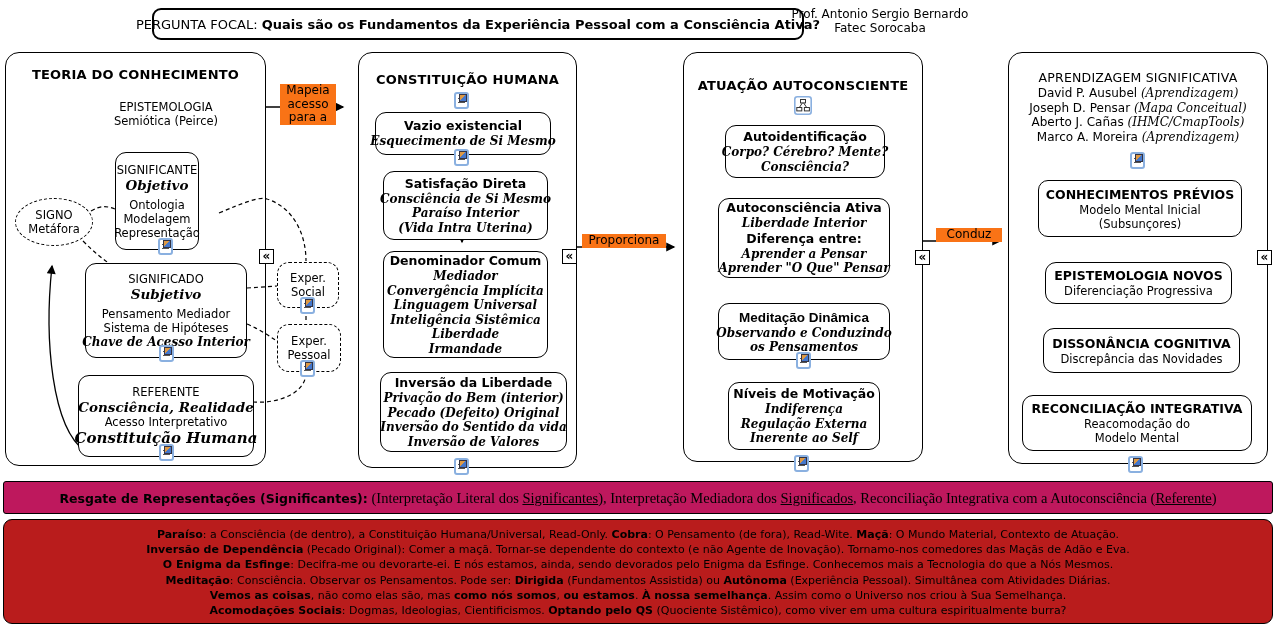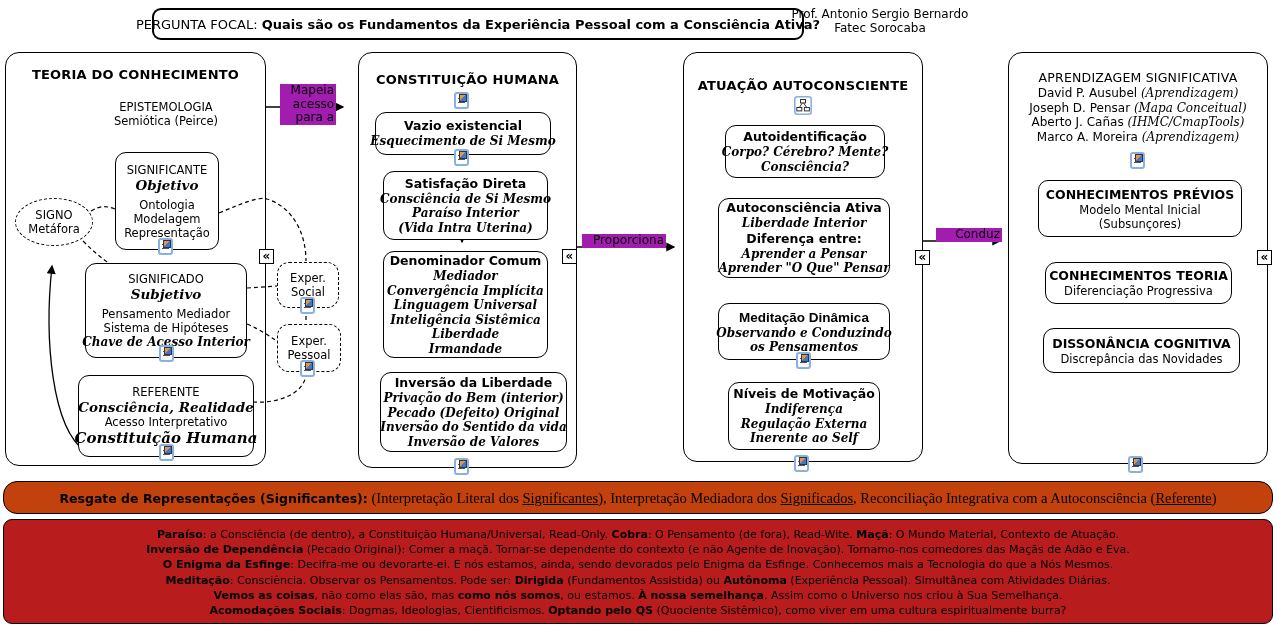--- a/index.html
+++ b/index.html
@@ -17,41 +17,41 @@
   .coltitle{position:absolute;z-index:2;text-align:center;font:bold 13px/15px "DejaVu Sans",sans-serif;letter-spacing:.2px;}
   .coltitle.nb{font-weight:normal;font-size:12.5px;}
   .txtblock{position:absolute;z-index:2;text-align:center;}
   .p12{font:11.5px/14px "DejaVu Sans",sans-serif;white-space:nowrap;}
   .b13{font:bold 12.5px/16px "DejaVu Sans",sans-serif;white-space:nowrap;}
   .b13a{font:bold 13.5px/17px "Liberation Sans",sans-serif;white-space:nowrap;}
   .s12{font:italic bold 12px/14.5px "DejaVu Serif",serif;white-space:nowrap;}
   .s13{font:italic bold 13.5px/16px "DejaVu Serif",serif;white-space:nowrap;}
   .s15{font:italic bold 15px/18px "DejaVu Serif",serif;white-space:nowrap;}
   .mt6{margin-top:5px;}
-  .linklabel{position:absolute;z-index:3;background:#a21caf;text-align:right;
+  .linklabel{position:absolute;z-index:3;background:#f97316;text-align:center;
              font:12px/13.5px "DejaVu Sans",sans-serif;padding:0 2px;}
   .chev{position:absolute;z-index:6;width:15px;height:15px;background:#fff;border:1.6px solid #000;
         box-sizing:border-box;display:flex;align-items:center;justify-content:center;
         font:bold 12px/12px "DejaVu Sans",sans-serif;padding-bottom:2px;}
   .ricon{position:absolute;z-index:5;width:15px;height:17px;background:#fff;border:2px solid #8ab0e0;
          border-radius:3px;box-sizing:border-box;}
   .ricon::before{content:"";position:absolute;left:2px;right:2px;top:4px;bottom:3px;
          background:repeating-linear-gradient(to bottom,#555 0 1.5px,transparent 1.5px 4px);}
   .ricon::after{content:"";position:absolute;right:0px;top:0px;width:6px;height:6px;border:1px solid #334;
          background:linear-gradient(135deg,#d94 0 45%,#47c 45%);}
   .cmicon{position:absolute;z-index:5;}
   
   .focal{position:absolute;left:152px;top:8px;width:648px;height:28px;border:2.2px solid #000;border-radius:9px;
          background:#fff;z-index:2;display:flex;align-items:center;justify-content:center;
          font:13px "DejaVu Sans",sans-serif;white-space:nowrap;}
   .prof{position:absolute;left:780px;top:7px;width:200px;z-index:2;text-align:center;
         font:12px/14px "DejaVu Sans",sans-serif;}
   
-  .fbar{position:absolute;left:3px;top:481px;width:1270px;height:33px;border:1.6px solid #000;border-radius:14px;
-        background:#c2410c;z-index:2;display:flex;align-items:center;justify-content:center;white-space:nowrap;box-sizing:border-box;}
+  .fbar{position:absolute;left:3px;top:481px;width:1270px;height:33px;border:1.6px solid #000;border-radius:3px;
+        background:#be185d;z-index:2;display:flex;align-items:center;justify-content:center;white-space:nowrap;box-sizing:border-box;}
   .fbar .fbold{font:bold 12.5px "DejaVu Sans",sans-serif;}
   .fbar .fser{font:14.5px "Liberation Serif",serif;}
   .fnotes{position:absolute;left:3px;top:519px;width:1270px;height:105px;border:1.6px solid #000;border-radius:9px;
         background:#b91c1c;z-index:2;text-align:center;box-sizing:border-box;padding-top:7px;
         font:11px/15.2px "DejaVu Sans",sans-serif;}
   .fnotes .nline{white-space:nowrap;}
 </style>
 <style>.iser{font:italic 12px "DejaVu Serif",serif;}</style></head>
 <body>
 
@@ -96,21 +96,21 @@
   <div class="coltitle nb" style="left:1008px;top:70px;width:260px;">APRENDIZAGEM SIGNIFICATIVA</div>
 
   <div class="txtblock" style="left:66px;top:100px;width:200px;">
       <div class="p12">EPISTEMOLOGIA</div>
       <div class="p12">Semiótica (Peirce)</div>
     </div>
   <div class="node dashed ellipse" style="left:15px;top:198px;width:78px;height:48px;">
       <div class="p12">SIGNO</div>
       <div class="p12">Metáfora</div>
     </div>
-  <div class="node" style="left:115px;top:152px;width:104px;height:98px;">
+  <div class="node" style="left:115px;top:152px;width:84px;height:98px;">
       <div class="p12">SIGNIFICANTE</div>
       <div class="s13">Objetivo</div>
       <div class="p12 mt6">Ontologia</div>
       <div class="p12">Modelagem</div>
       <div class="p12">Representação</div>
     </div>
   <div class="node" style="left:85px;top:263px;width:162px;height:95px;">
       <div class="p12">SIGNIFICADO</div>
       <div class="s13">Subjetivo</div>
       <div class="p12 mt6">Pensamento Mediador</div>
@@ -218,40 +218,45 @@
     <div><span>Aberto J. Cañas </span><span class="iser">(IHMC/CmapTools)</span></div>
     <div><span>Marco A. Moreira </span><span class="iser">(Aprendizagem)</span></div>
   </div>
   <div class="ricon" style="left:1130px;top:152px;"></div>
   <div class="node" style="left:1038px;top:180px;width:204px;height:57px;border-radius:10px;">
       <div class="b13">CONHECIMENTOS PRÉVIOS</div>
       <div class="p12">Modelo Mental Inicial</div>
       <div class="p12">(Subsunçores)</div>
     </div>
   <div class="node" style="left:1045px;top:262px;width:187px;height:42px;">
-      <div class="b13">CONHECIMENTOS TEORIA</div>
+      <div class="b13">EPISTEMOLOGIA NOVOS</div>
       <div class="p12">Diferenciação Progressiva</div>
     </div>
   <div class="node" style="left:1043px;top:328px;width:197px;height:45px;">
       <div class="b13">DISSONÂNCIA COGNITIVA</div>
       <div class="p12">Discrepância das Novidades</div>
+    </div>
+  <div class="node" style="left:1022px;top:395px;width:230px;height:56px;">
+      <div class="b13">RECONCILIAÇÃO INTEGRATIVA</div>
+      <div class="p12">Reacomodação do</div>
+      <div class="p12">Modelo Mental</div>
     </div>
   <div class="ricon" style="left:1128px;top:456px;"></div>
 
   <div class="chev" style="left:259px;top:249px;">«</div>
   <div class="chev" style="left:562px;top:249px;">«</div>
   <div class="chev" style="left:915px;top:250px;">«</div>
   <div class="chev" style="left:1257px;top:250px;">«</div>
 
   <div class="fbar">
     <span><span class="fbold">Resgate de Representações (Significantes):</span><span class="fser">  (Interpretação Literal dos </span><span class="fser" style="text-decoration: underline;">Significantes</span><span class="fser">), Interpretação Mediadora dos </span><span class="fser" style="text-decoration: underline;">Significados</span><span class="fser">, Reconciliação Integrativa com a Autoconsciência (</span><span class="fser" style="text-decoration: underline;">Referente</span><span class="fser">)</span></span>
   </div>
 
   <div class="fnotes">
     <div class="nline"><span style="font-weight: bold;">Paraíso</span><span>: a Consciência (de dentro), a Constituição Humana/Universal, Read-Only.   </span><span style="font-weight: bold;">Cobra</span><span>: O Pensamento (de fora), Read-Wite.   </span><span style="font-weight: bold;">Maçã</span><span>: O Mundo Material, Contexto de Atuação.</span></div>
     <div class="nline"><span style="font-weight: bold;">Inversão de Dependência</span><span> (Pecado Original): Comer a maçã. Tornar-se dependente do contexto (e não Agente de Inovação). Tornamo-nos comedores das Maçãs de Adão e Eva.</span></div>
     <div class="nline"><span style="font-weight: bold;">O Enigma da Esfinge</span><span>: Decifra-me ou devorarte-ei. E nós estamos, ainda, sendo devorados pelo Enigma da Esfinge. Conhecemos mais a Tecnologia do que a Nós Mesmos.</span></div>
     <div class="nline"><span style="font-weight: bold;">Meditação</span><span>: Consciência. Observar os Pensamentos. Pode ser: </span><span style="font-weight: bold;">Dirigida</span><span> (Fundamentos Assistida) ou </span><span style="font-weight: bold;">Autônoma</span><span> (Experiência Pessoal). Simultânea com Atividades Diárias.</span></div>
-    <div class="nline"><span style="font-weight: bold;">Vemos as coisas</span><span>, não como elas são, mas </span><span style="font-weight: bold;">como nós somos</span><span>, </span><span style="font-weight: normal;">ou estamos</span><span>. </span><span style="font-weight: bold;">À nossa semelhança</span><span>. Assim como o Universo nos criou à Sua Semelhança.</span></div>
+    <div class="nline"><span style="font-weight: bold;">Vemos as coisas</span><span>, não como elas são, mas </span><span style="font-weight: bold;">como nós somos</span><span>, </span><span style="font-weight: bold;">ou estamos</span><span>. </span><span style="font-weight: bold;">À nossa semelhança</span><span>. Assim como o Universo nos criou à Sua Semelhança.</span></div>
     <div class="nline"><span style="font-weight: bold;">Acomodações Sociais</span><span>: Dogmas, Ideologias, Cientificismos. </span><span style="font-weight: bold;">Optando pelo QS</span><span> (Quociente Sistêmico), como viver em uma cultura espiritualmente burra?</span></div>
   </div>
 
 </div>
 
 </body></html>

